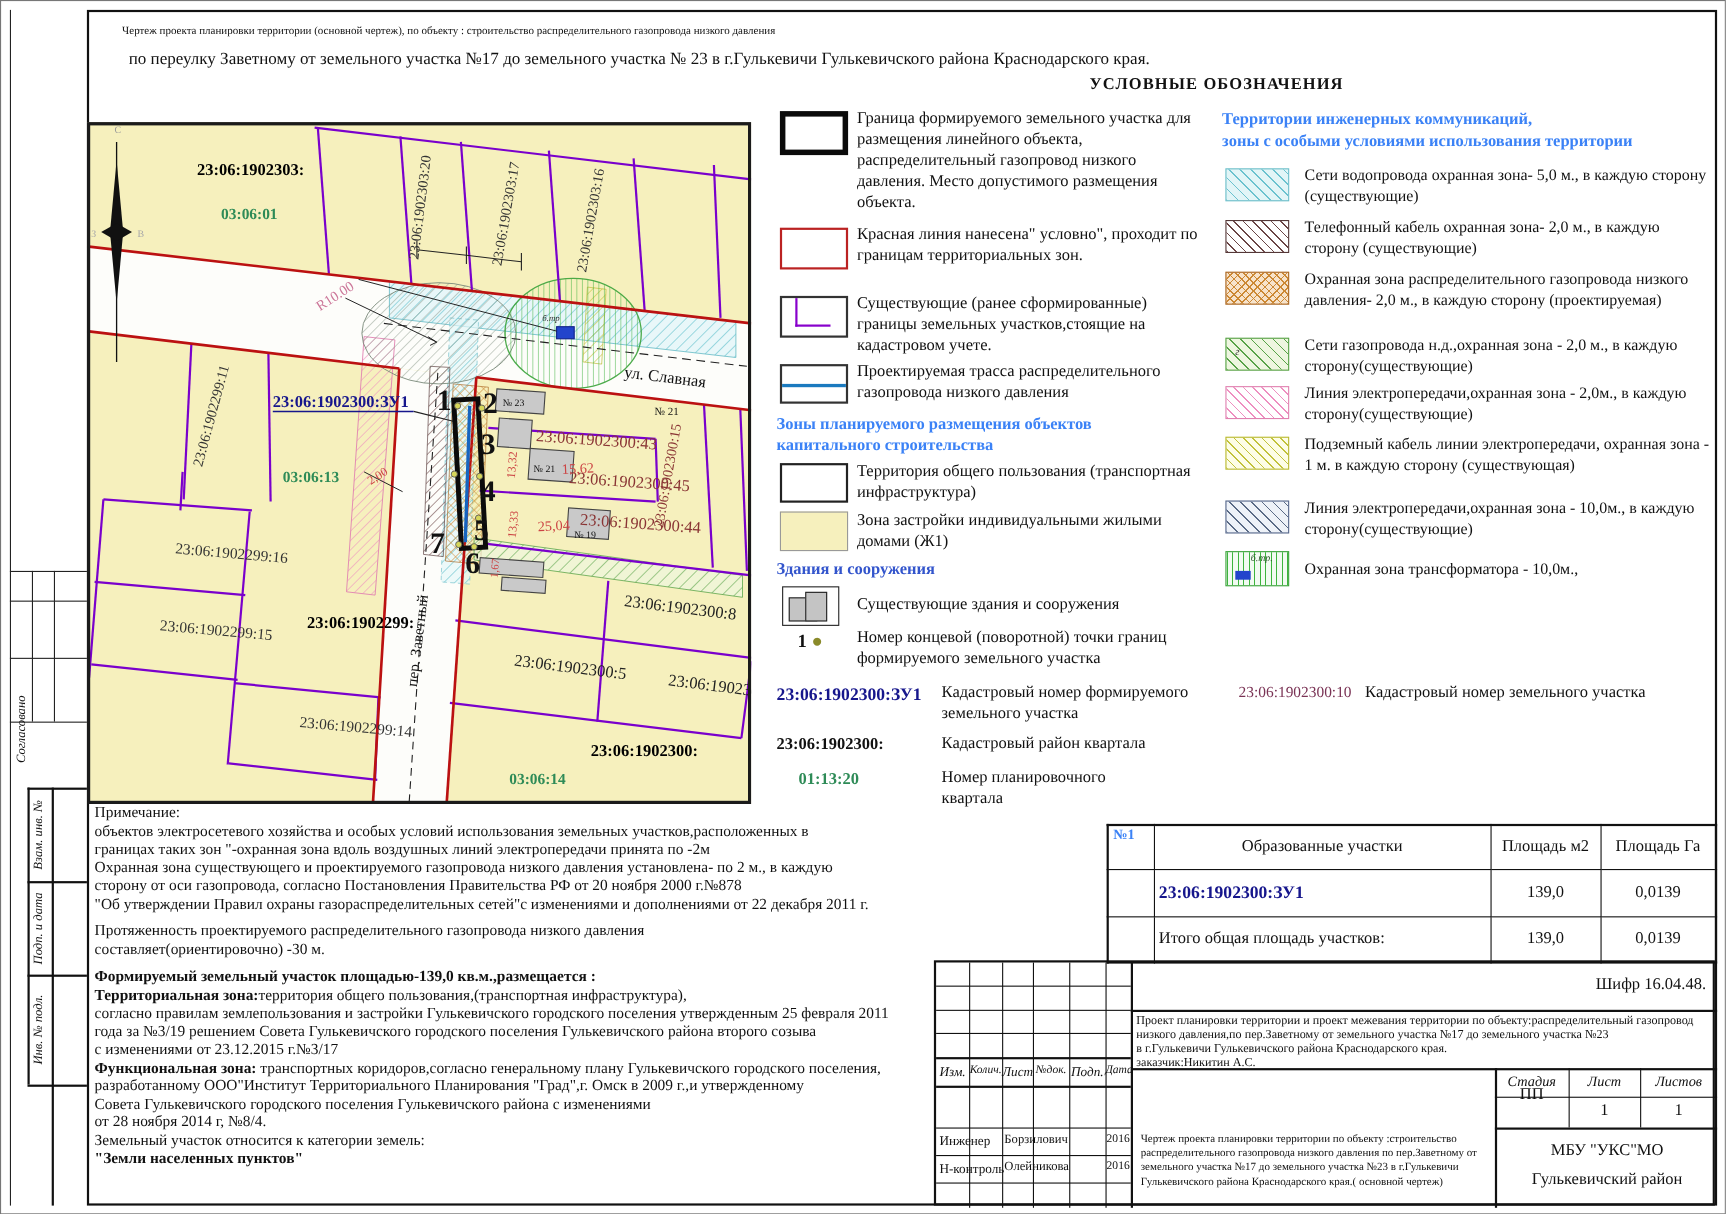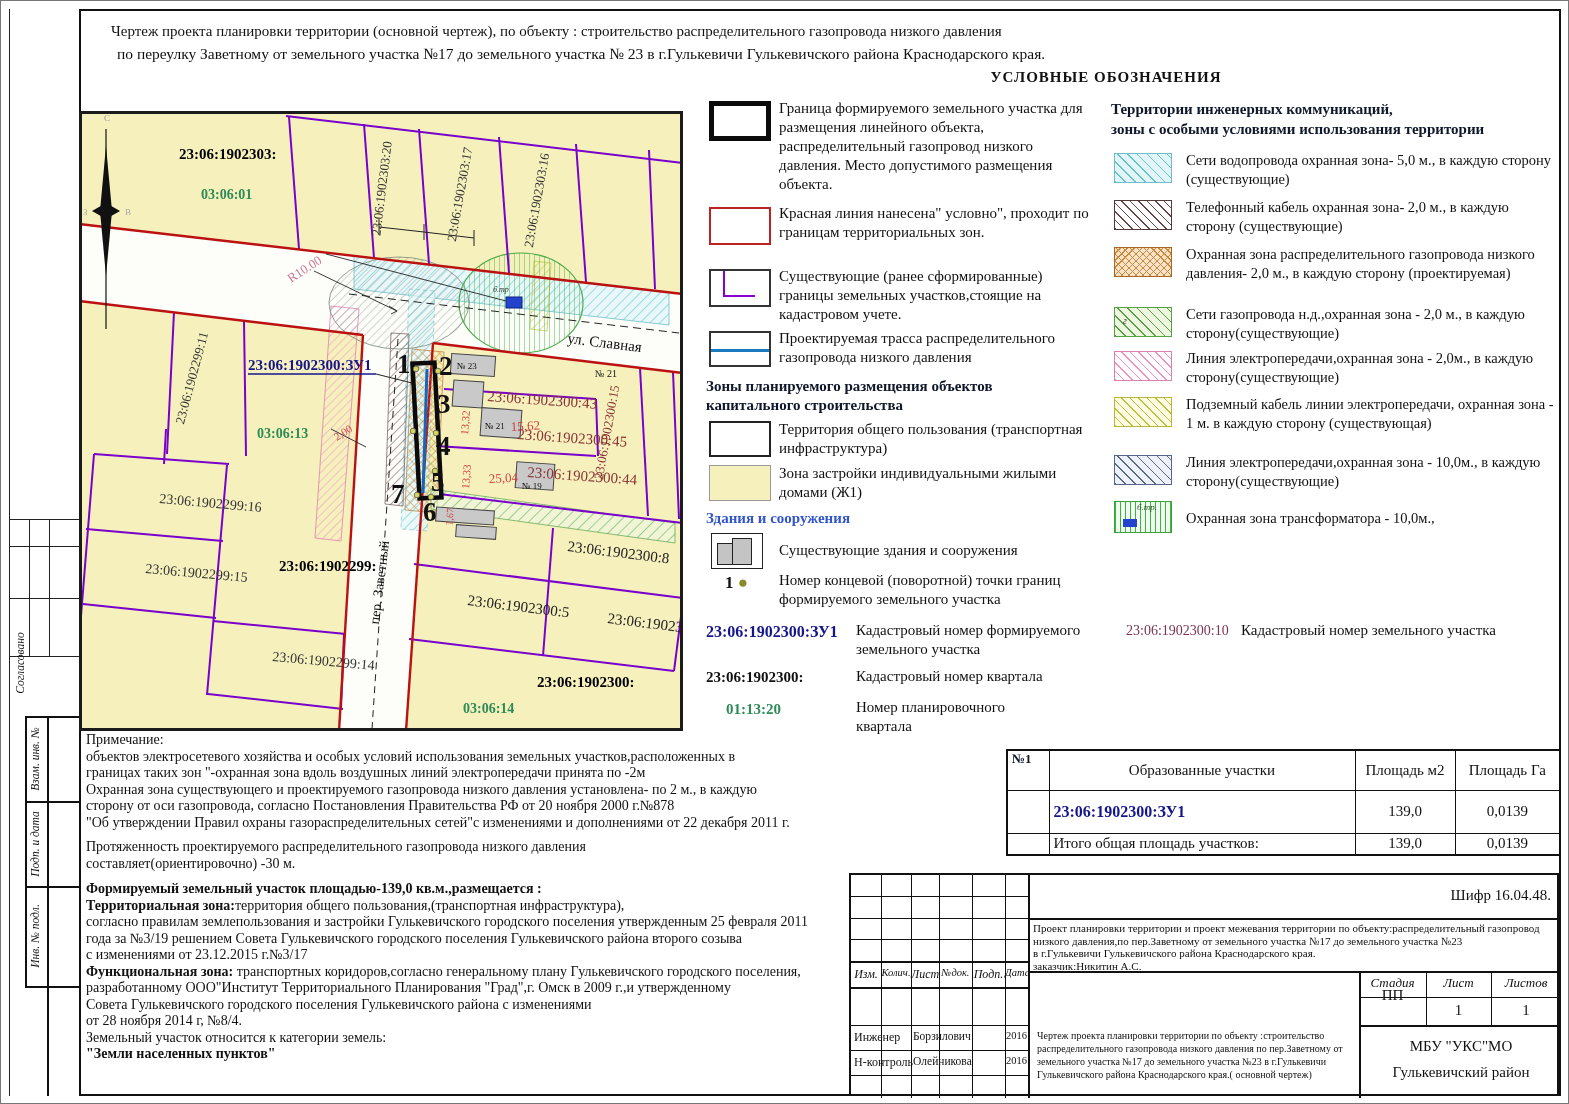--- a/index.html
+++ b/index.html
@@ -1,20 +1,20 @@
 <!DOCTYPE html>
 <html><head>
 <meta charset="utf-8">
 <style>
   html,body{margin:0;padding:0;background:#e8e8e8}
   .sheet{position:relative;width:1569px;height:1104px;background:#ffffff;font-family:"Liberation Serif",serif;color:#111;overflow:hidden;border:1px solid #777;box-sizing:border-box}
   .abs{position:absolute}
   .b{font-weight:bold}
   .i{font-style:italic}
-  .red{color:#0f172a}
+  .red{color:#3b82f6}
   .green{color:#2e8b57}
   .blue{color:#16168c}
   .maroon{color:#7a3355}
   .vl{position:absolute;background:#111;width:2px}
   .hl{position:absolute;background:#111;height:2px}
   .vlt{position:absolute;background:#222;width:1px}
   .hlt{position:absolute;background:#222;height:1px}
   .ltext{position:absolute;font-size:15px;line-height:19px;width:318px}
   .rtext{position:absolute;font-size:14.5px;line-height:19px;width:368px}
   .sw{position:absolute;box-sizing:border-box}
@@ -54,21 +54,21 @@
     <div class="hl" style="left:24px;top:800px;width:54px;height:1.6px"></div>
     <div class="hl" style="left:24px;top:885px;width:54px;height:1.6px"></div>
     <div class="hl" style="left:24px;top:985px;width:54px;height:1.6px"></div>
     <div class="rot" style="left:-19px;top:751px">Взам. инв. №</div>
     <div class="rot" style="left:-19px;top:836px">Подп. и дата</div>
     <div class="rot" style="left:-19px;top:928px">Инв. № подл.</div>
   </div>
 
   <div class="abs" style="left:78px;top:8px;width:1482px;height:1087px;border:2.5px solid #111;box-sizing:border-box"></div>
 
-  <div class="abs" style="left:110px;top:22px;font-size:15px">Чертеж проекта планировки территории (основной чертеж), по объекту :  строительство распределительного газопровода низкого давления</div>
+  <div class="abs" style="left:110px;top:22px;font-size:10px">Чертеж проекта планировки территории (основной чертеж), по объекту :  строительство распределительного газопровода низкого давления</div>
   <div class="abs" style="left:116px;top:44px;font-size:15.5px">по переулку Заветному от земельного участка №17 до земельного участка № 23 в  г.Гулькевичи Гулькевичского района Краснодарского края.</div>
   <div class="abs b" style="left:940px;top:68px;width:330px;text-align:center;font-size:15px;letter-spacing:1px">УСЛОВНЫЕ ОБОЗНАЧЕНИЯ</div>
 
   <svg class="abs" style="left:78px;top:110px" width="604" height="620" viewBox="0 0 604 620">
     <defs>
       <pattern id="pWater" width="7" height="7" patternUnits="userSpaceOnUse" patternTransform="rotate(45)">
           <line x1="0" y1="0" x2="0" y2="7" stroke="#58bcc8" stroke-width="1"></line>
         </pattern>
       <pattern id="pTel" width="6" height="6" patternUnits="userSpaceOnUse" patternTransform="rotate(45)">
           <line x1="0" y1="0" x2="0" y2="6" stroke="#6a4444" stroke-width="1"></line>
@@ -294,21 +294,21 @@
 
     <div class="abs b" style="left:724px;top:572px;font-size:17px"><span>1</span><span style="color:#8a8a2a"> ●</span></div>
     <div class="ltext" style="left:778px;top:570px">Номер концевой (поворотной) точки границ формируемого земельного участка</div>
 
     <div class="abs b blue" style="left:705px;top:622px;font-size:16px">23:06:1902300:ЗУ1</div>
     <div class="abs" style="left:855px;top:620px;width:260px;font-size:15px;line-height:19px">Кадастровый номер формируемого земельного участка</div>
     <div class="abs maroon" style="left:1125px;top:622px;font-size:14px">23:06:1902300:10</div>
     <div class="abs" style="left:1240px;top:621px;font-size:15px">Кадастровый номер земельного участка</div>
 
     <div class="abs b" style="left:705px;top:668px;font-size:15px">23:06:1902300:</div>
-    <div class="abs" style="left:855px;top:667px;font-size:15px">Кадастровый номер квартала</div>
+    <div class="abs" style="left:855px;top:667px;font-size:15px">Кадастровый район квартала</div>
 
     <div class="abs b green" style="left:725px;top:700px;font-size:15px">01:13:20</div>
     <div class="abs" style="left:855px;top:697px;width:200px;font-size:15px;line-height:19px">Номер планировочного квартала</div>
   </div>
 
   <div>
     <div class="abs b red" style="left:1110px;top:100px;font-size:15px">Территории инженерных коммуникаций,</div>
     <div class="abs b red" style="left:1110px;top:120px;font-size:15px">зоны с особыми условиями использования территории</div>
 
     <div class="sw sw-water" style="left:1113px;top:152px;width:58px;height:30px"></div>
@@ -379,21 +379,21 @@
         <td>Образованные участки</td>
         <td>Площадь м2</td>
         <td>Площадь Га</td>
       </tr>
       <tr style="height:43px">
         <td></td>
         <td class="blue b" style="text-align:left;font-size:16px">23:06:1902300:ЗУ1</td>
         <td>139,0</td>
         <td>0,0139</td>
       </tr>
-      <tr style="height:22px">
+      <tr style="height:42px">
         <td></td>
         <td style="text-align:left">Итого общая площадь участков:</td>
         <td>139,0</td>
         <td>0,0139</td>
       </tr>
     </tbody>
       </table>
   </div>
 
   <div class="abs" style="left:848px;top:872px;width:710px;height:223px;border:2px solid #111;box-sizing:border-box">

